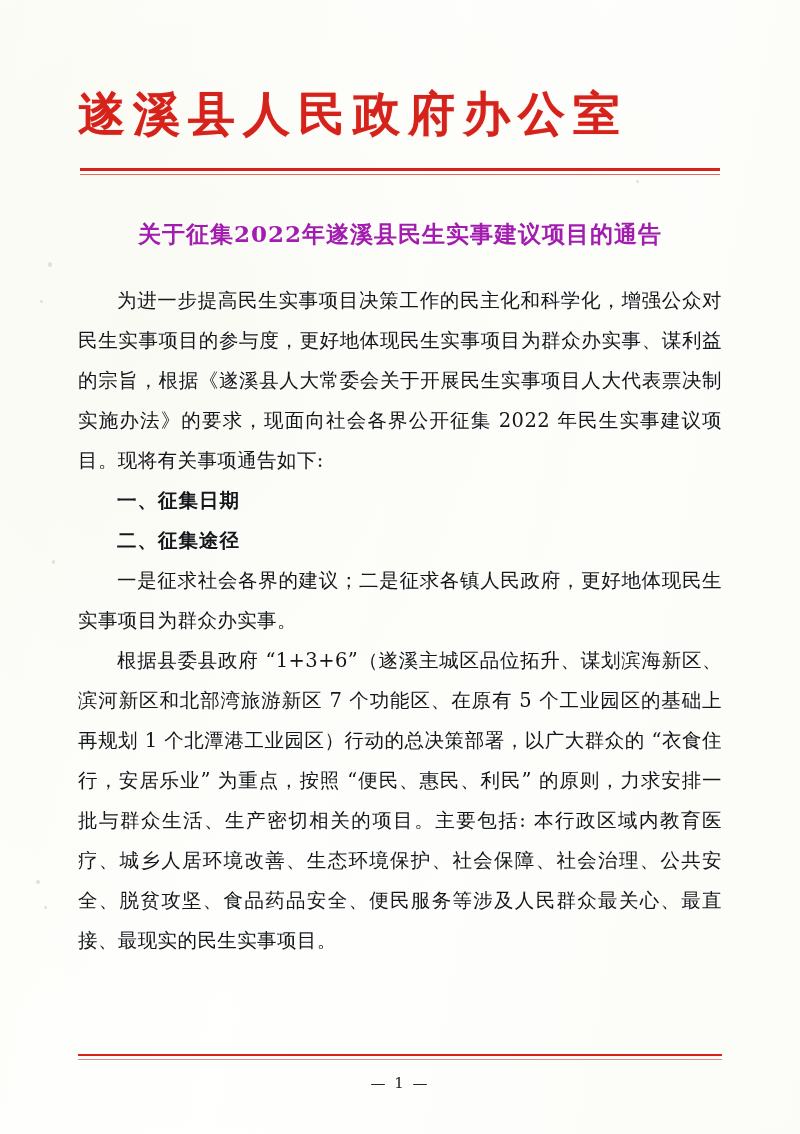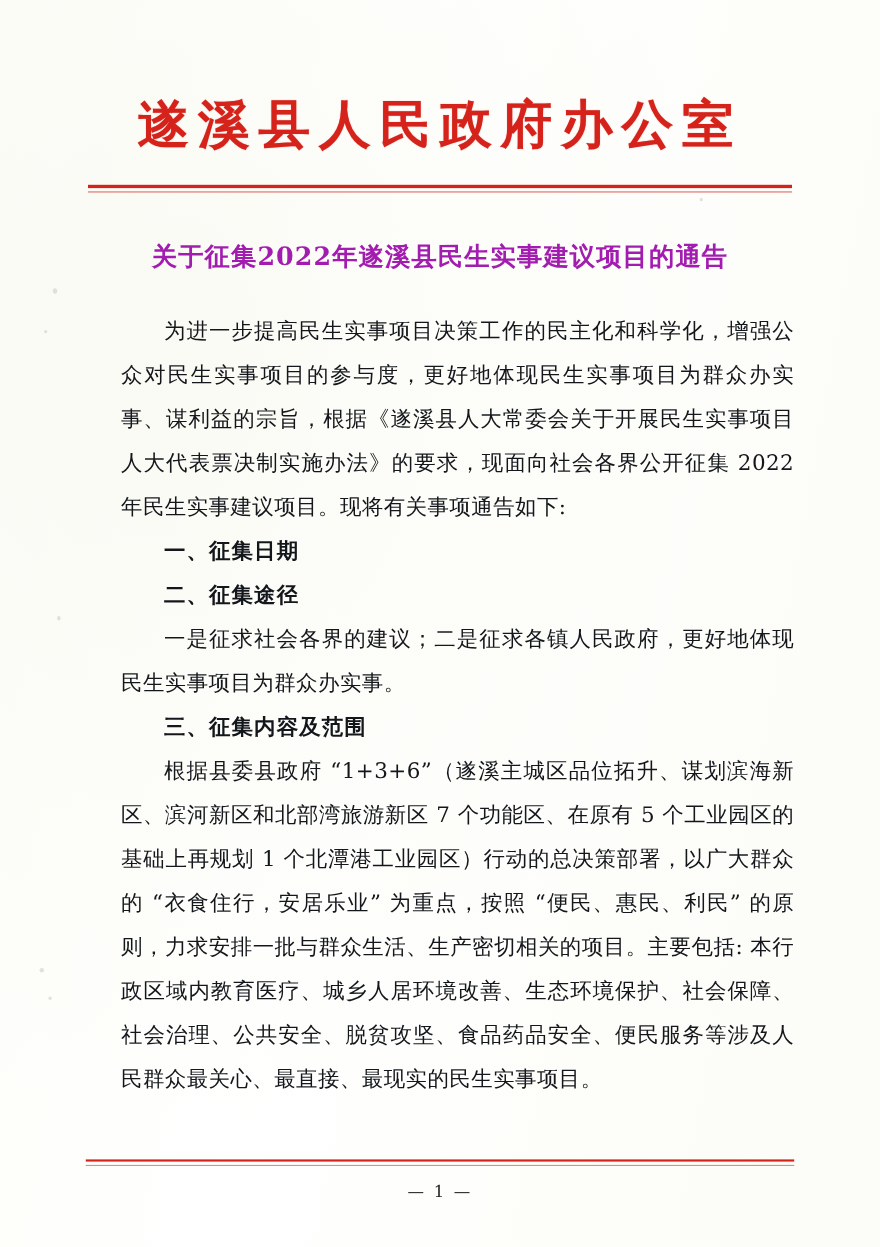--- a/index.html
+++ b/index.html
@@ -36,21 +36,21 @@
   }
 
   .content {
     position: relative;
     padding: 0 78px;
     box-sizing: border-box;
   }
 
   
   .doc-header {
-    text-align: center;
+    text-align: left;
     padding-top: 88px;
   }
   .org-title {
     color: #d5231b;
     font-family: "DejaVu Serif", "Liberation Serif", serif;
     font-weight: bold;
     font-size: 47px;
     letter-spacing: 8px;
     line-height: 1.1;
     white-space: nowrap;
@@ -80,21 +80,20 @@
   }
 
   
   .body-text {
     margin-top: 30px;
     font-size: 19.5px;
     line-height: 40px;
     color: #13161a;
     text-align: justify;
     letter-spacing: 0.4px;
-    margin-left: 32px;
   }
   .para {
     text-indent: 2em;
     margin: 0;
   }
   .section-head {
     font-weight: bold;
     text-indent: 2em;
     margin: 0;
     letter-spacing: 1px;
@@ -149,21 +148,20 @@
     <div class="header-rule"></div>
     <div class="header-rule thin"></div>
 
     <div class="doc-title">关于征集2022年遂溪县民生实事建议项目的通告</div>
 
     <div class="body-text">
       <p class="para">为进一步提高民生实事项目决策工作的民主化和科学化，增强公众对民生实事项目的参与度，更好地体现民生实事项目为群众办实事、谋利益的宗旨，根据《遂溪县人大常委会关于开展民生实事项目人大代表票决制实施办法》的要求，现面向社会各界公开征集 2022 年民生实事建议项目。现将有关事项通告如下:</p>
       <p class="section-head">一、征集日期</p>
       <p class="section-head">二、征集途径</p>
       <p class="para">一是征求社会各界的建议；二是征求各镇人民政府，更好地体现民生实事项目为群众办实事。</p>
-      <p class="section-head">三、征集内容及范围</p>
       <p class="para">根据县委县政府 “1+3+6”（遂溪主城区品位拓升、谋划滨海新区、滨河新区和北部湾旅游新区 7 个功能区、在原有 5 个工业园区的基础上再规划 1 个北潭港工业园区）行动的总决策部署，以广大群众的 “衣食住行，安居乐业” 为重点，按照 “便民、惠民、利民” 的原则，力求安排一批与群众生活、生产密切相关的项目。主要包括: 本行政区域内教育医疗、城乡人居环境改善、生态环境保护、社会保障、社会治理、公共安全、脱贫攻坚、食品药品安全、便民服务等涉及人民群众最关心、最直接、最现实的民生实事项目。</p>
     </div>
 
   </div>
 
   <div class="footer-rule"></div>
   <div class="footer-rule-thin"></div>
   <div class="page-number">— 1 —</div>
 </div>
 

